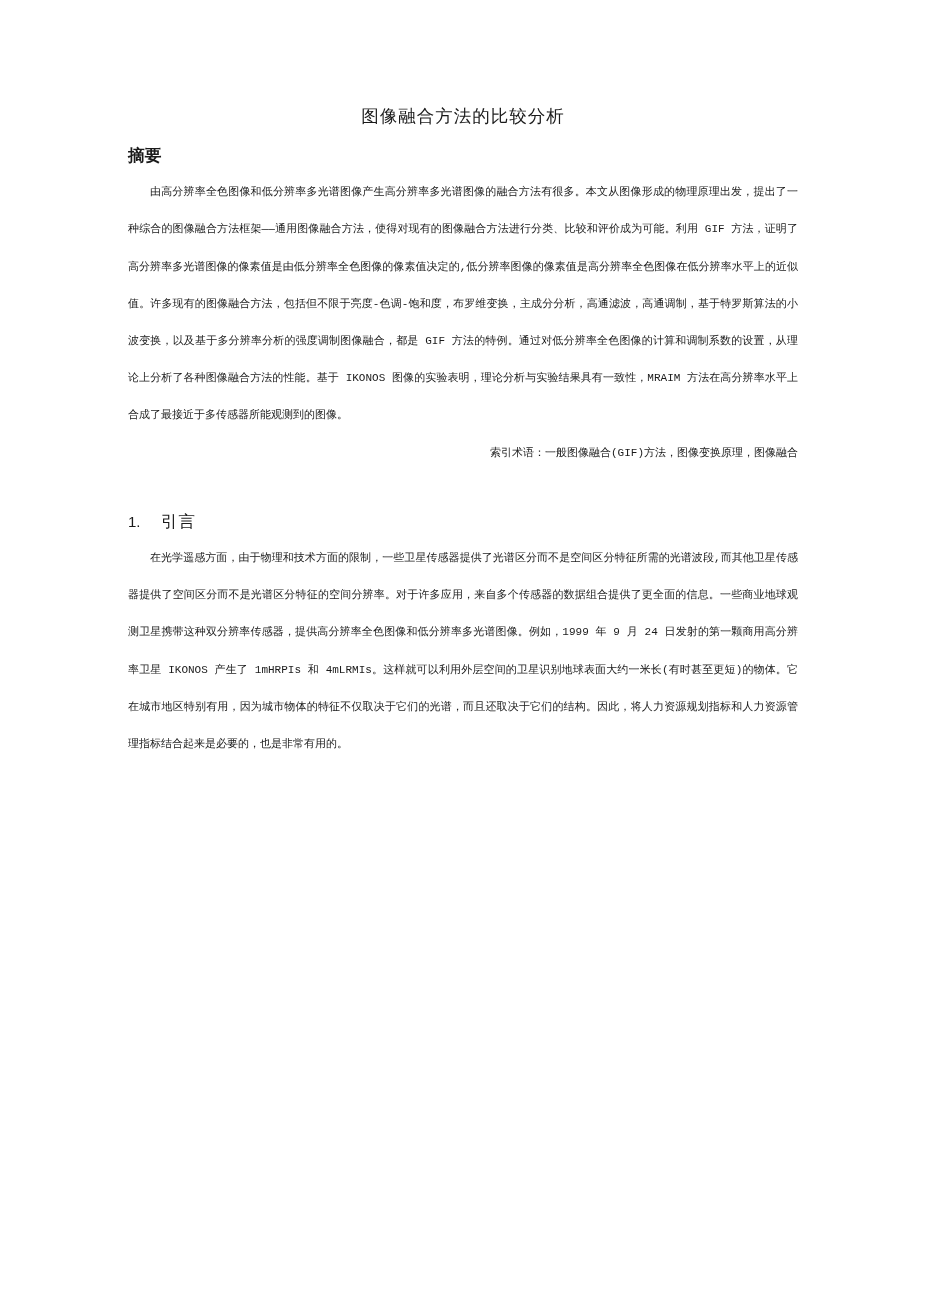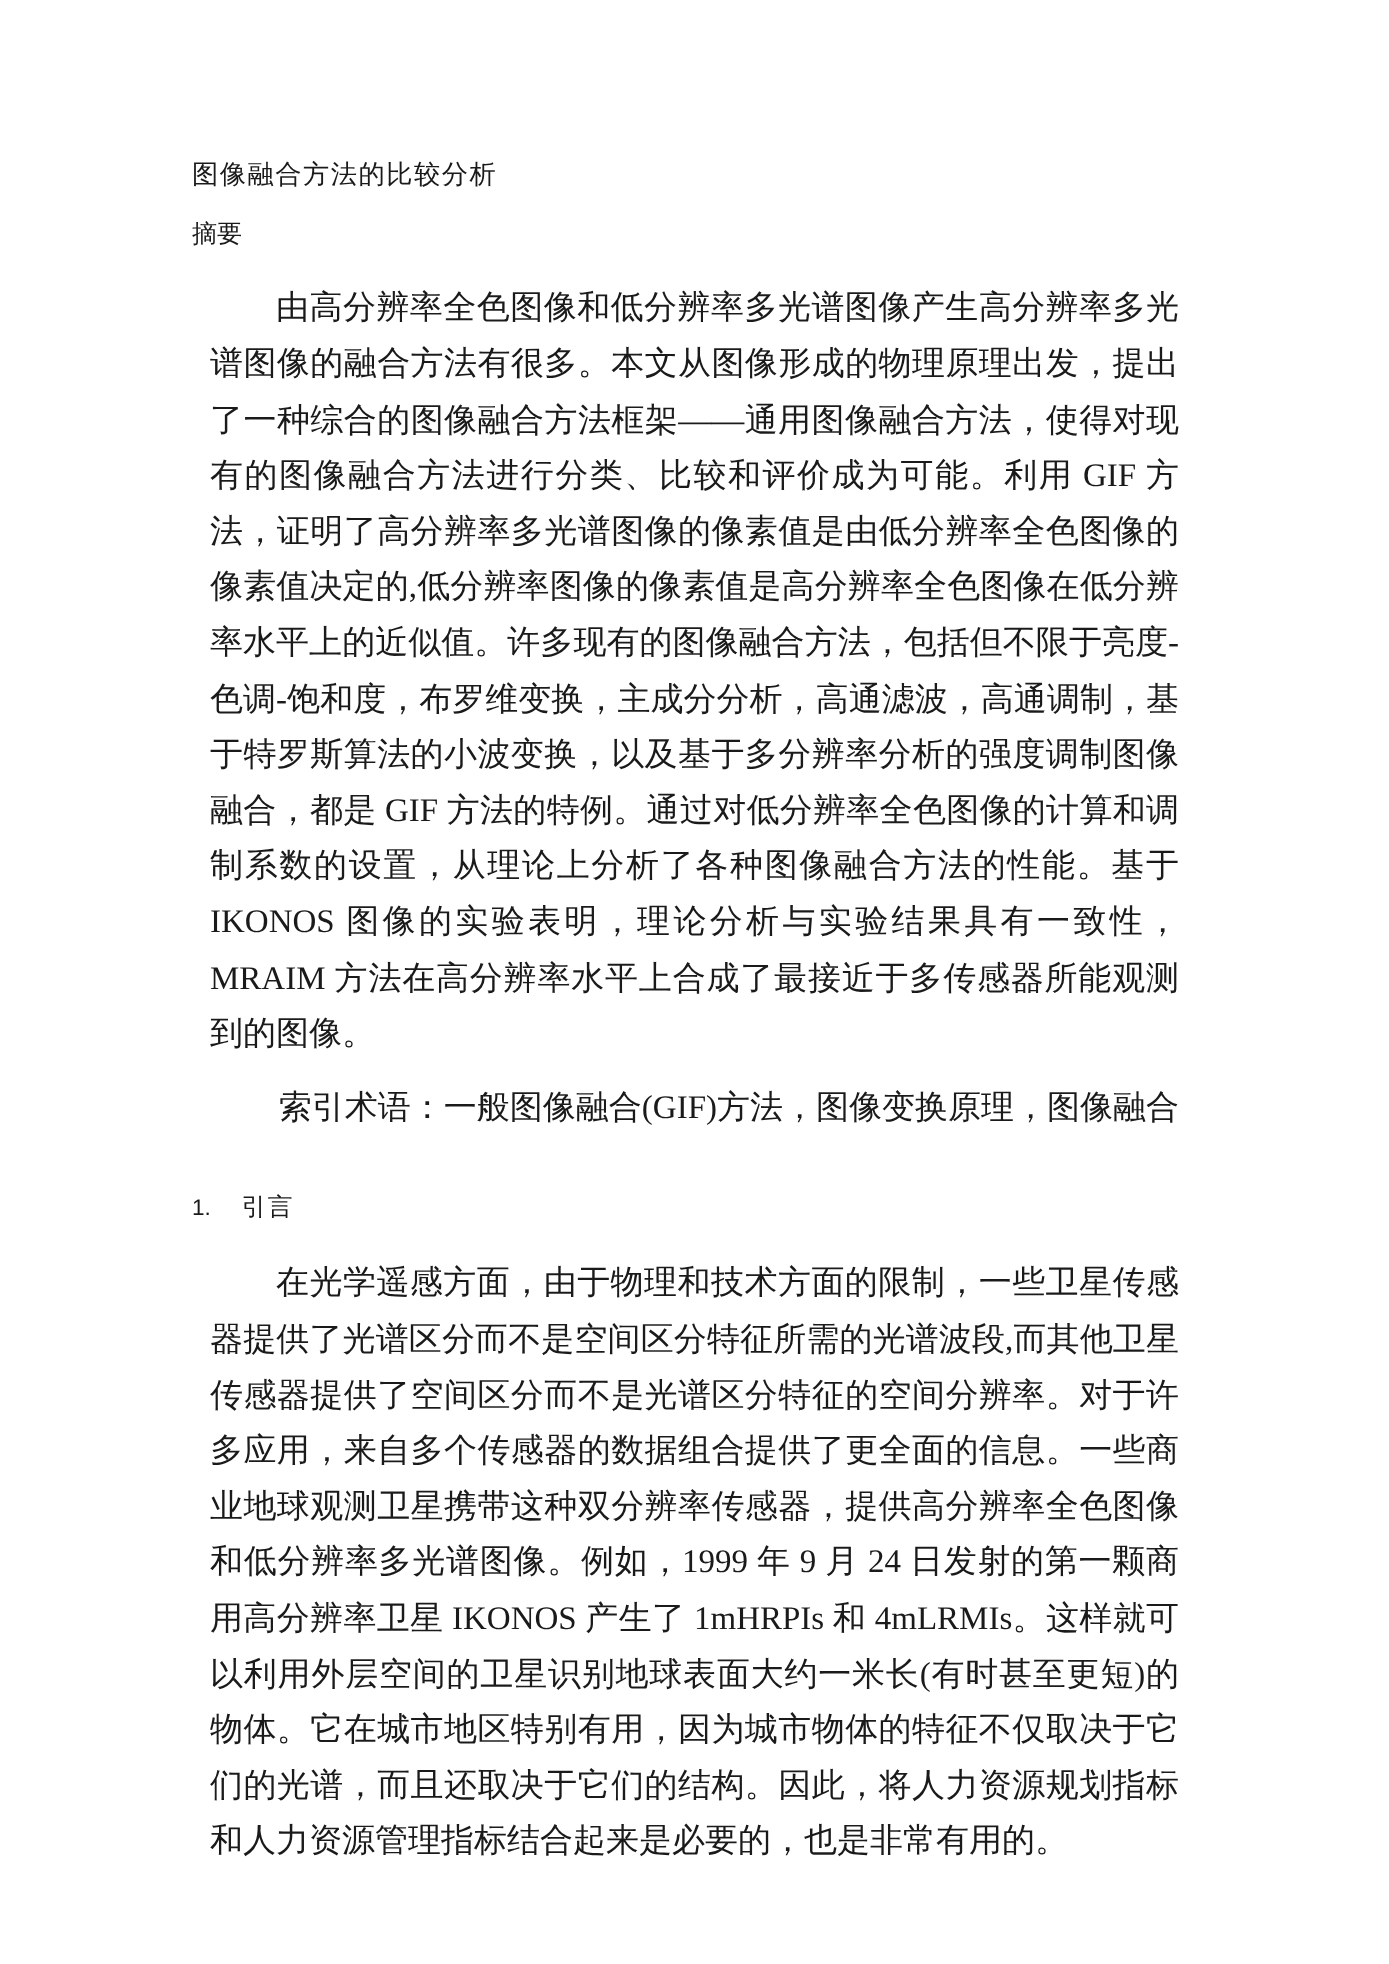--- a/index.html
+++ b/index.html
@@ -18,37 +18,39 @@
     box-sizing: border-box;
     width: 926px;
     height: 1309px;
     padding: 103px 128px 0 128px;
     background: #ffffff;
   }
   .doc-title {
     margin: 0 0 8px 0;
     font-size: 17.5px;
     font-weight: normal;
-    text-align: left;
+    text-align: center;
     line-height: 26px;
     font-family: "Liberation Serif", serif;
     letter-spacing: 1px;
   }
   .abstract-label {
     font-size: 16.7px;
     line-height: 37.2px;
     text-align: left;
+    font-weight: bold;
   }
   .body-para {
-    margin: 12px;
-    font-size: 22px;
+    margin: 0;
+    font-size: 11px;
     line-height: 37.2px;
     text-indent: 2em;
     text-align: justify;
     word-break: break-word;
+    font-family: Liberation Mono, monospace;
   }
   .index-terms {
     text-align: right;
   }
   .section-heading {
     margin-top: 31px;
     font-family: "Liberation Sans", sans-serif;
     font-size: 16.5px;
     line-height: 37.2px;
     font-weight: normal;

